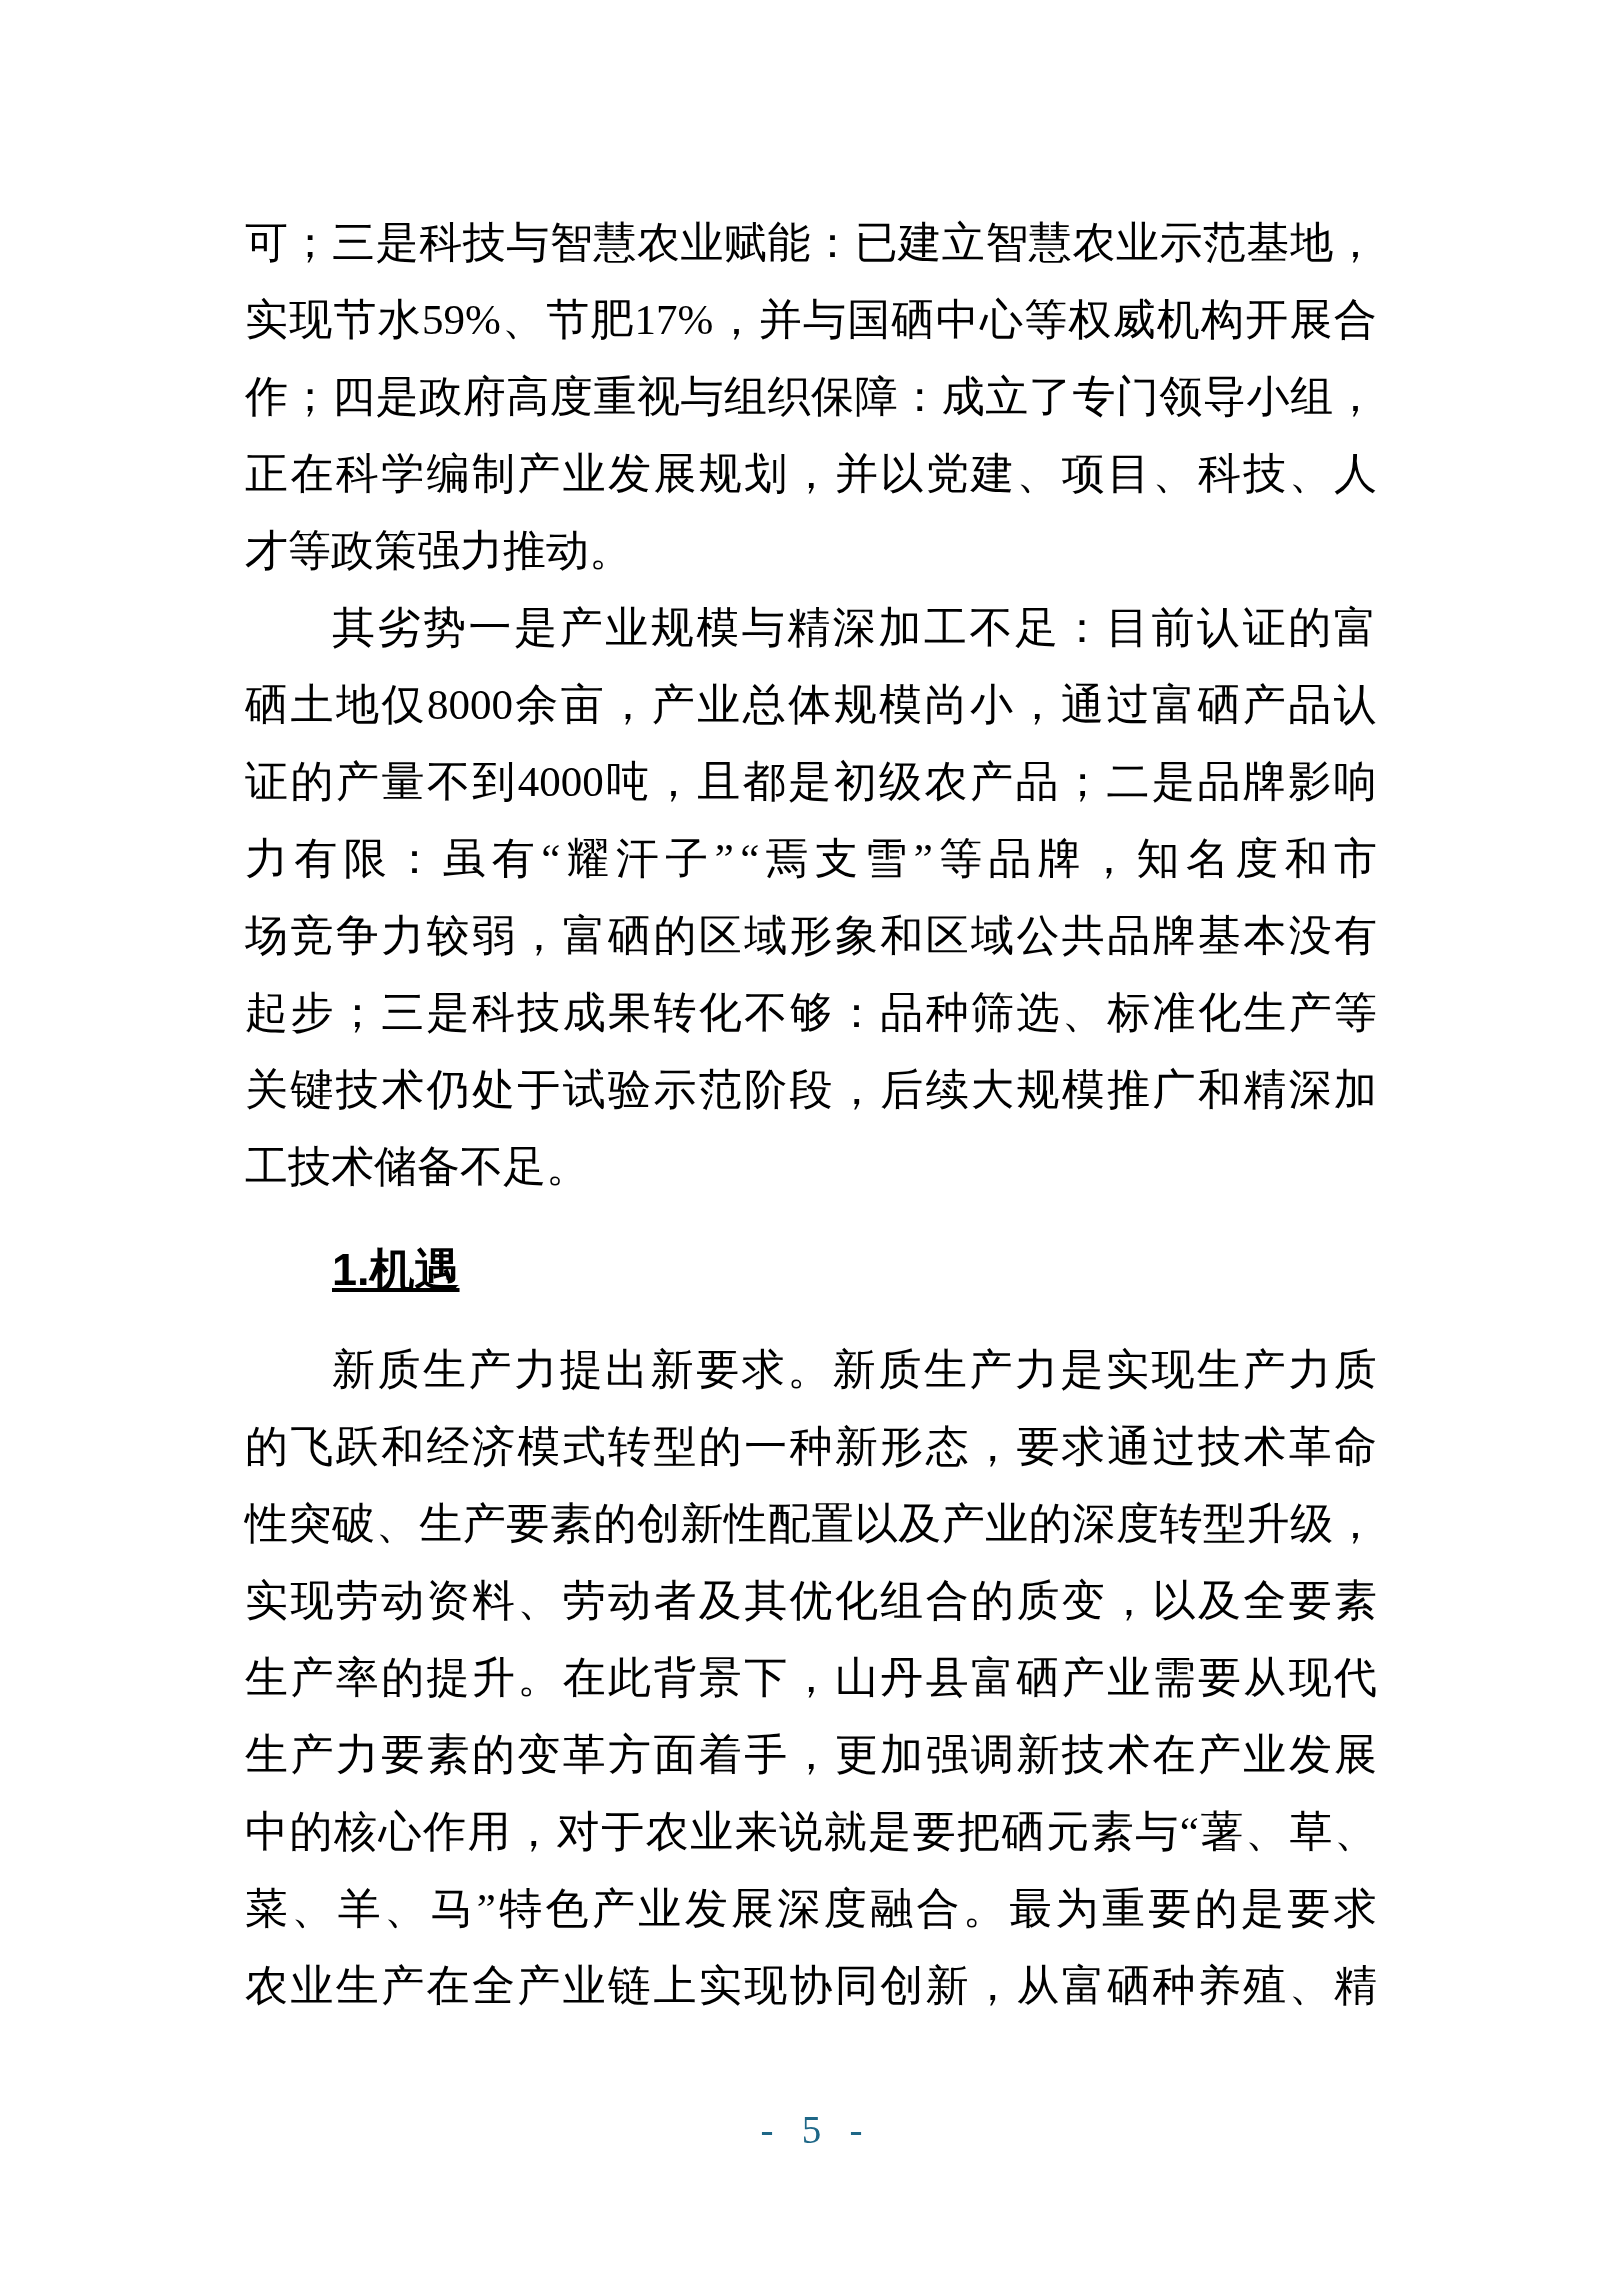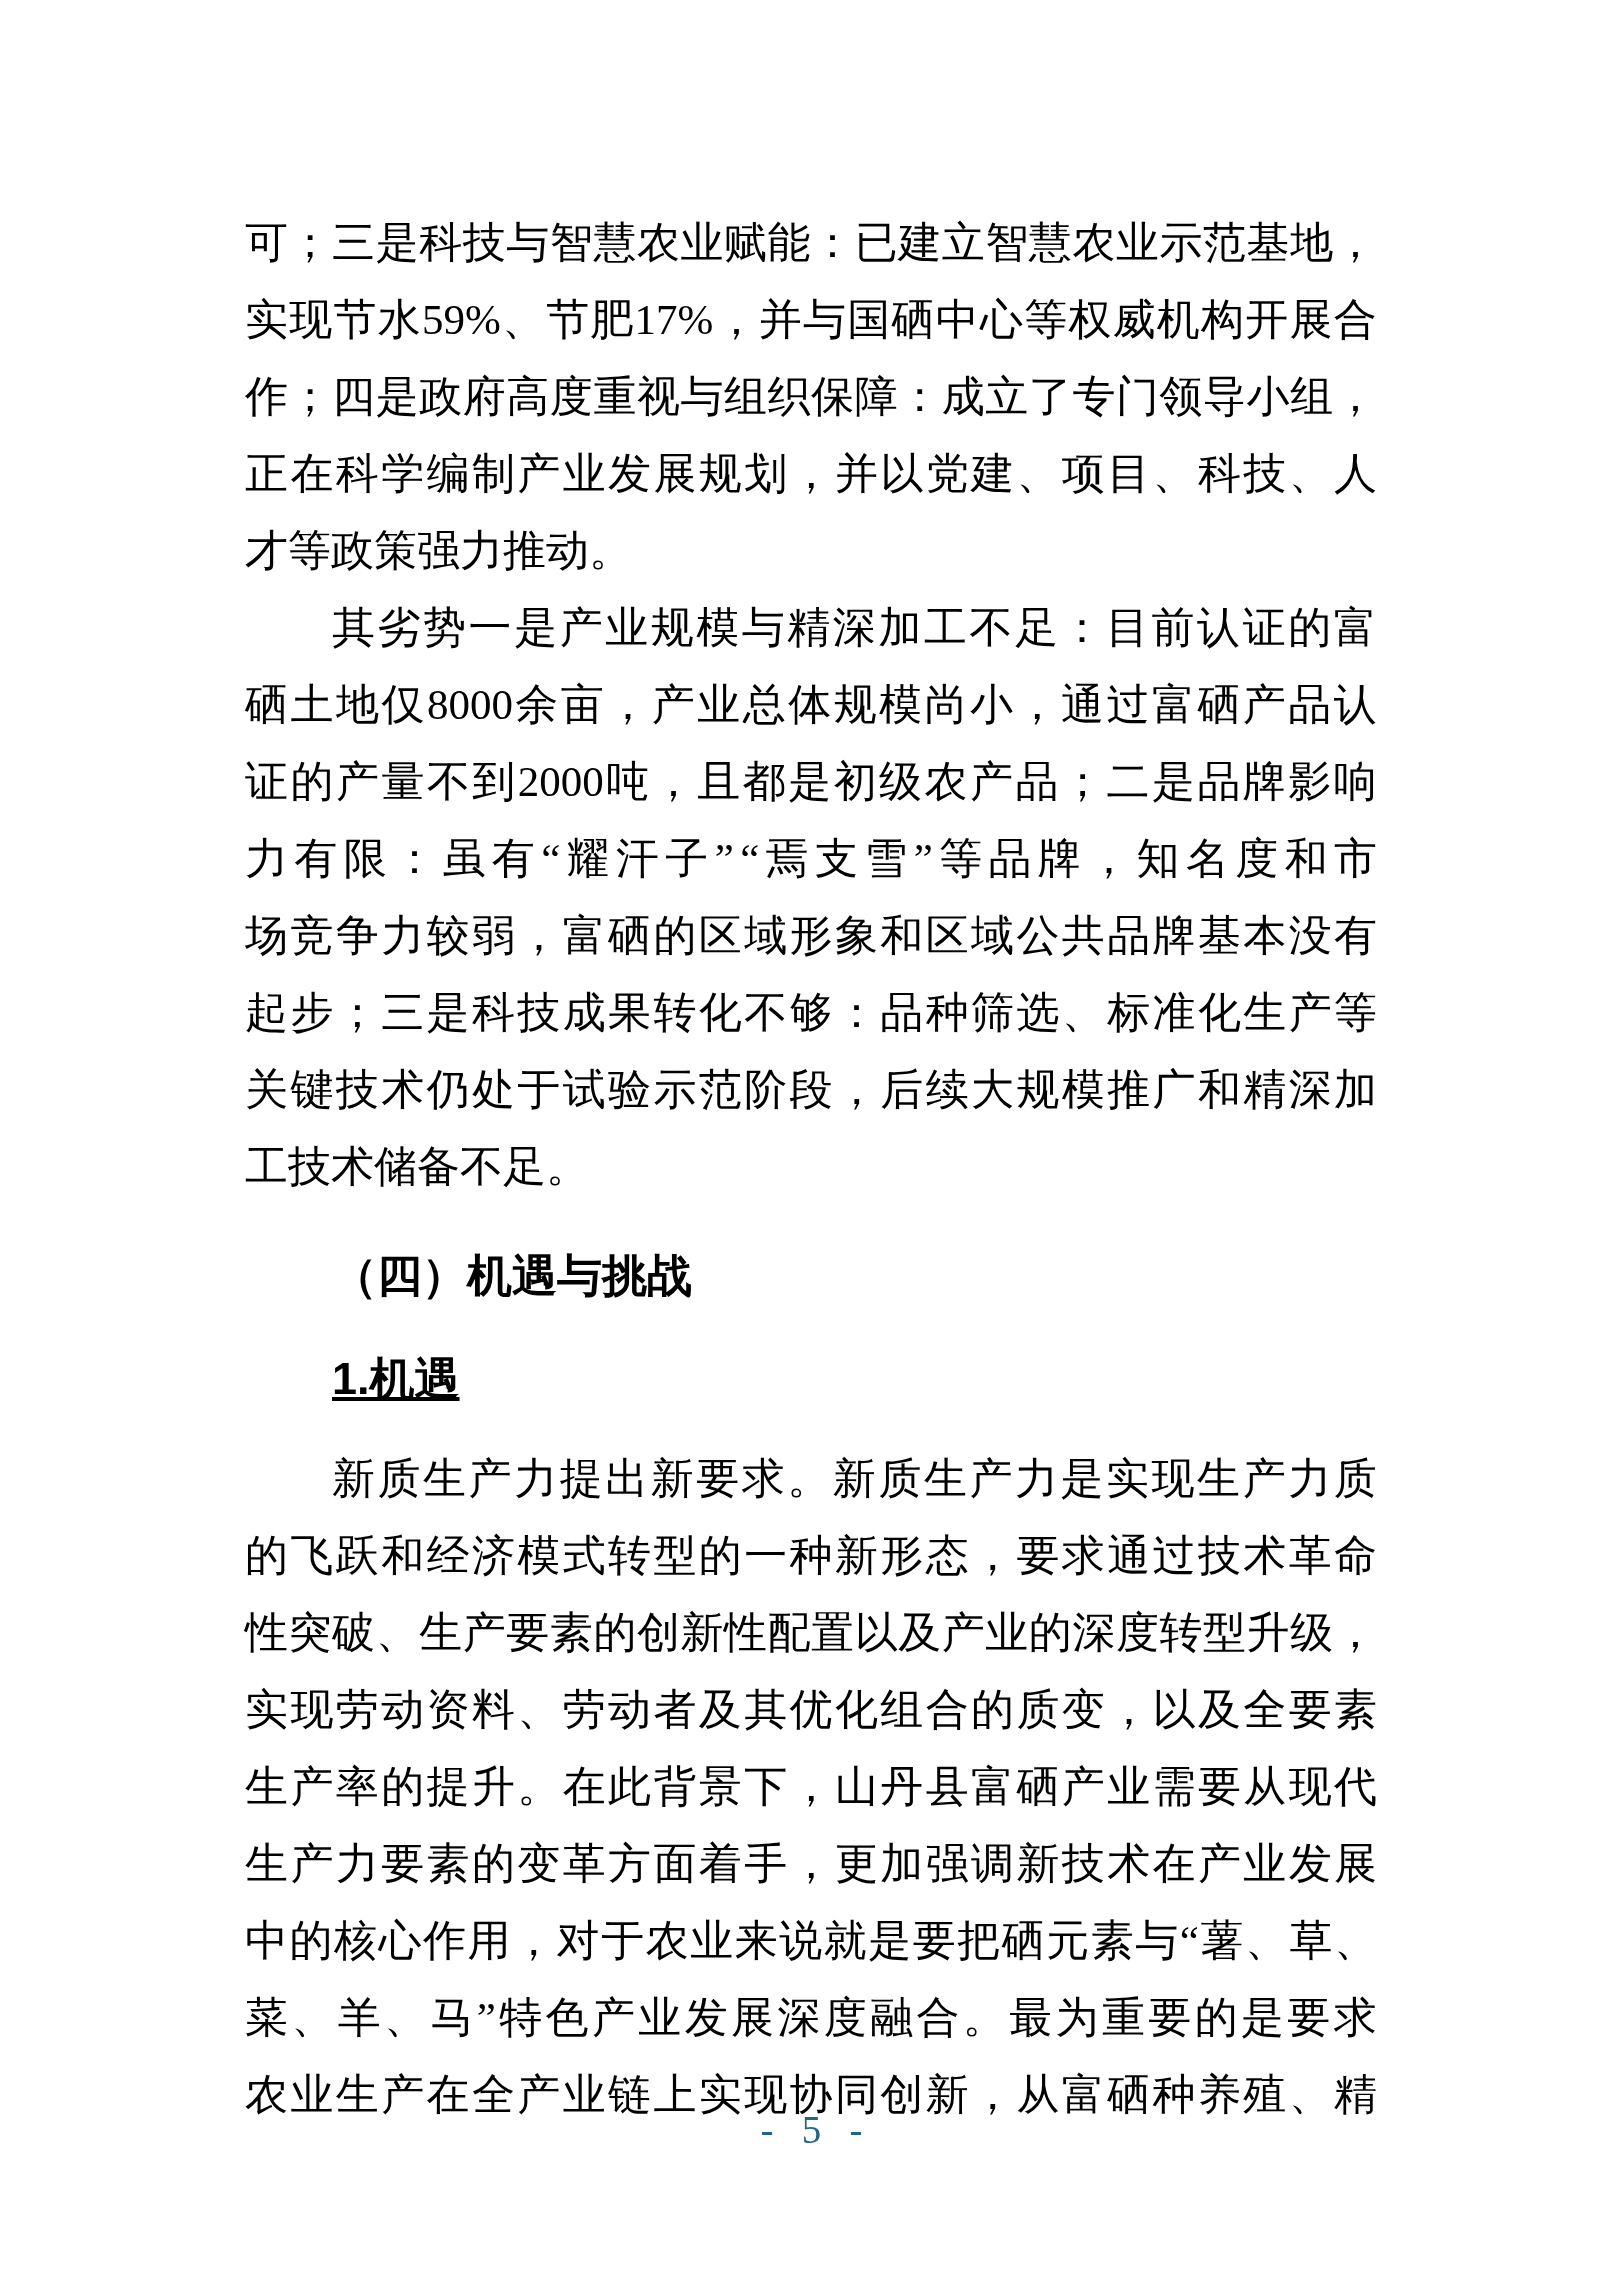--- a/index.html
+++ b/index.html
@@ -223,21 +223,21 @@
         <span>品</span>
         <span>认</span>
       </div>
       <div class="line body justify">
         <span>证</span>
         <span>的</span>
         <span>产</span>
         <span>量</span>
         <span>不</span>
         <span>到</span>
-        <span>2000</span>
+        <span>4000</span>
         <span>吨</span>
         <span>，</span>
         <span>且</span>
         <span>都</span>
         <span>是</span>
         <span>初</span>
         <span>级</span>
         <span>农</span>
         <span>产</span>
         <span>品</span>
@@ -351,21 +351,20 @@
         <span>规</span>
         <span>模</span>
         <span>推</span>
         <span>广</span>
         <span>和</span>
         <span>精</span>
         <span>深</span>
         <span>加</span>
       </div>
       <div class="line body">工技术储备不足。</div>
-      <div class="line h1 indent">（四）机遇与挑战</div>
       <div class="line h2 indent">1.机遇</div>
       <div class="line body indent justify">
         <span>新</span>
         <span>质</span>
         <span>生</span>
         <span>产</span>
         <span>力</span>
         <span>提</span>
         <span>出</span>
         <span>新</span>

